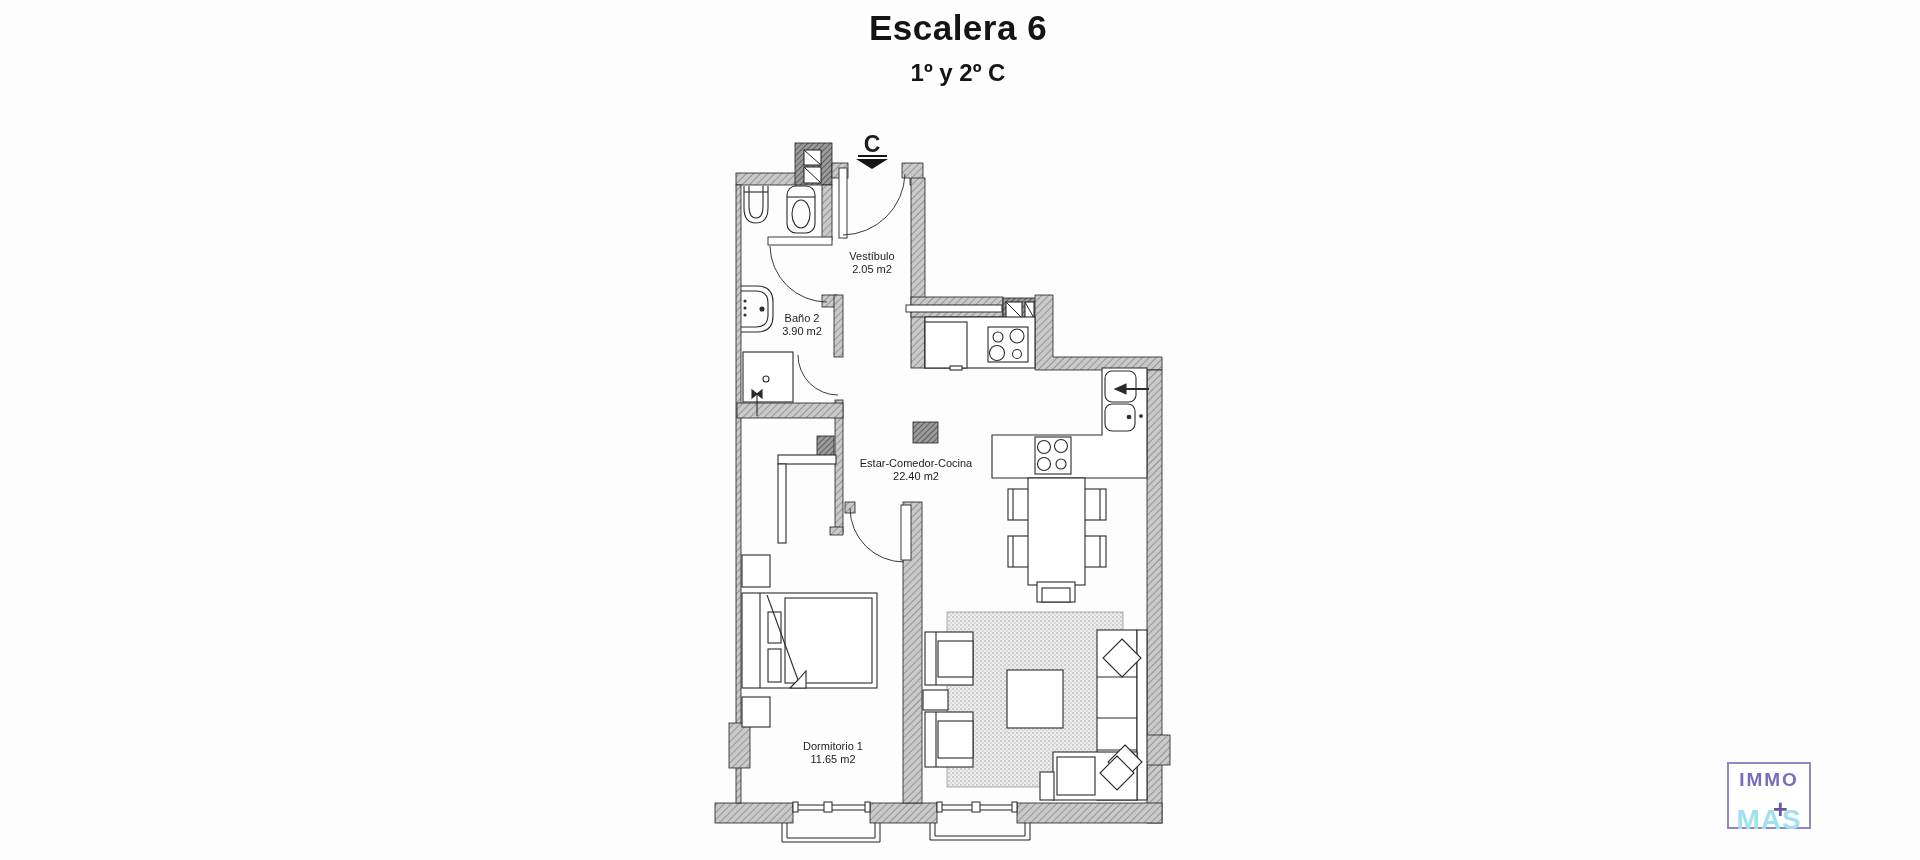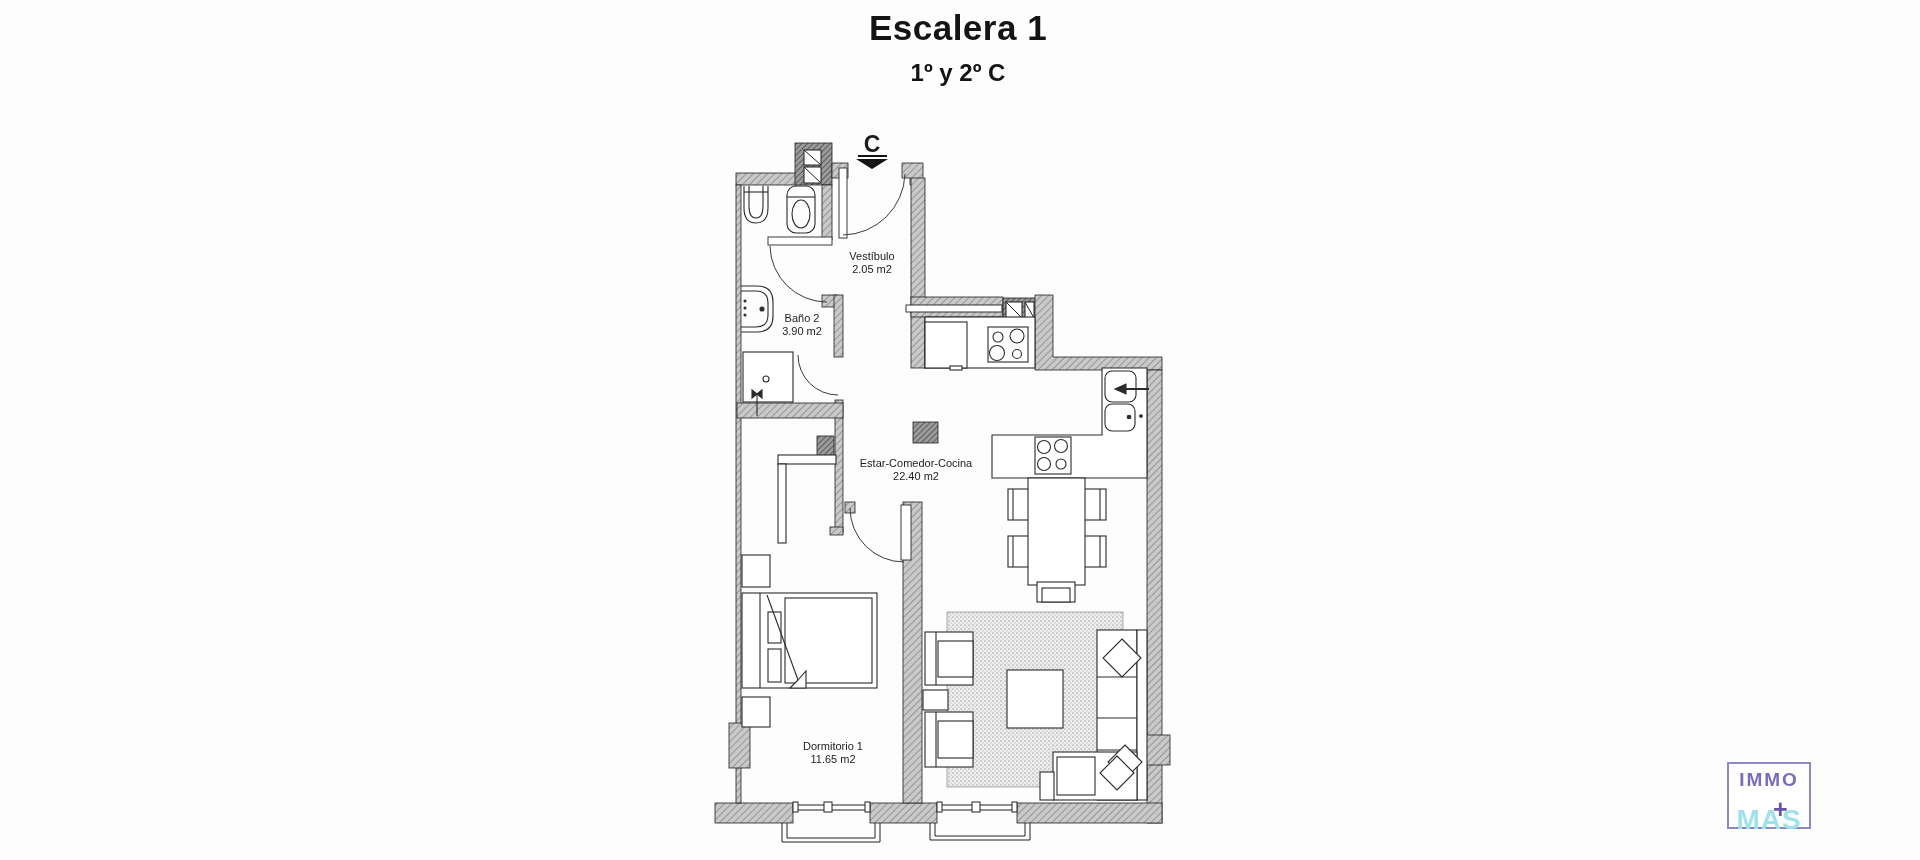--- a/index.html
+++ b/index.html
@@ -17,21 +17,21 @@
   svg text{font-family:"Liberation Sans", sans-serif;fill:#1c1c1c;}
   .room-label{font-size:11px;}
   .c-label{font-size:23px;font-weight:bold;}
 </style>
 </head>
 <body>
 
 <div class="canvas">
 
   <div class="title-block">
-    <div class="main">Escalera 1</div>
+    <div class="main">Escalera 6</div>
     <div class="sub">1º y 2º C</div>
   </div>
 
   <svg class="plan-svg" viewBox="703 125 470 725" xmlns="http://www.w3.org/2000/svg">
     <defs>
       <pattern id="hatch" patternUnits="userSpaceOnUse" width="5" height="5" patternTransform="rotate(-45)">
         <rect width="5" height="5" fill="#c9c9c9"></rect>
         <line x1="0" y1="0" x2="5" y2="0" stroke="#7f7f7f" stroke-width="1.4"></line>
       </pattern>
       <pattern id="darkhatch" patternUnits="userSpaceOnUse" width="4" height="4" patternTransform="rotate(-45)">

